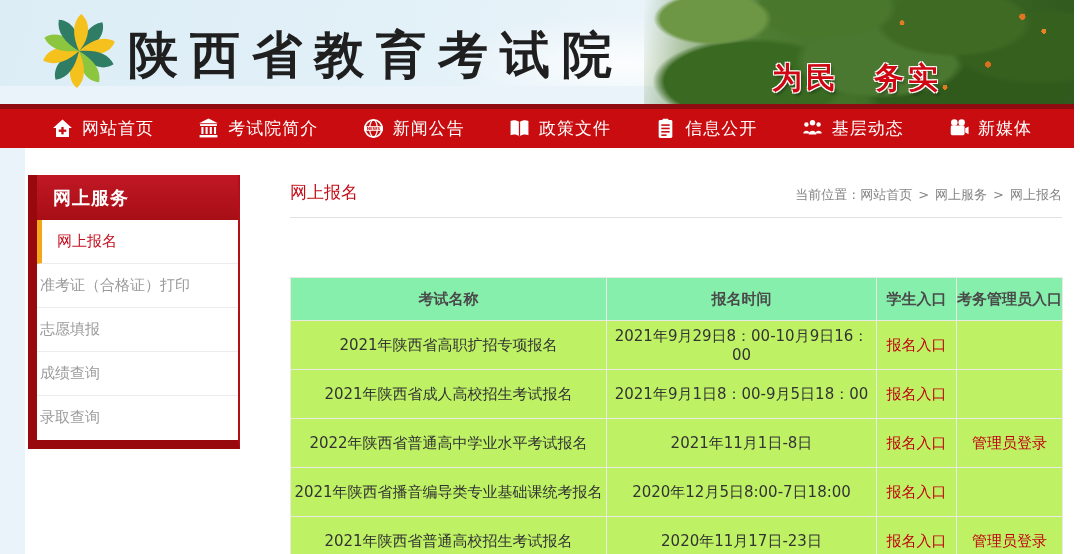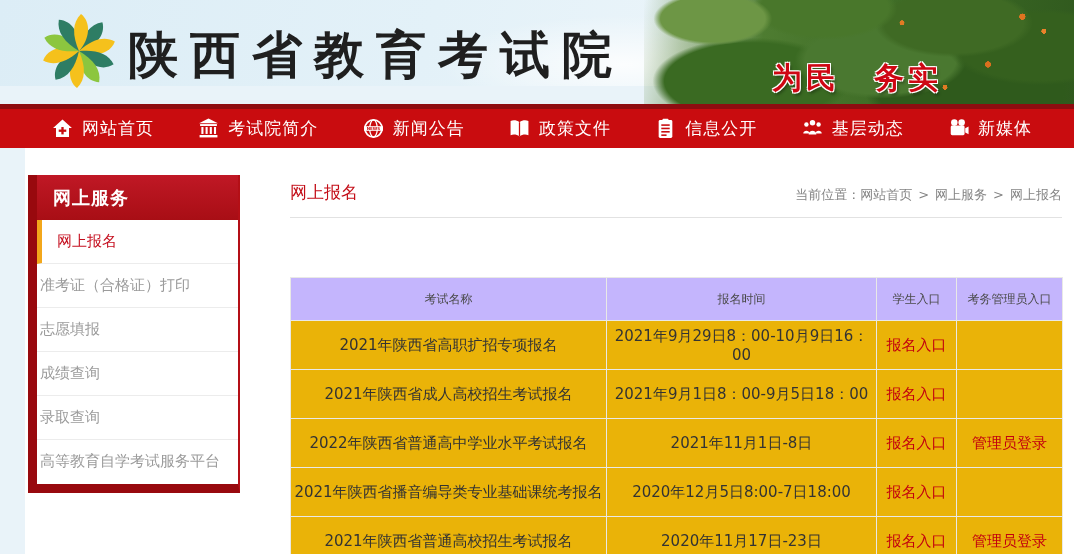--- a/index.html
+++ b/index.html
@@ -84,26 +84,26 @@
   
   .main { position:absolute; left:290px; top:148px; width:772px; }
   .page-head { margin-top:33px; display:flex; justify-content:space-between; align-items:flex-end; }
   .page-title { color:#c30d17; font-size:17px; }
   .breadcrumb { color:#848484; font-size:13px; }
   .breadcrumb .crumb { color:#848484; cursor:pointer; }
   .breadcrumb .sep { margin:0 6px; }
   .head-divider { margin-top:13px; border-bottom:1px solid #e2e2e2; }
   table.exam-table { margin-top:59px; width:772px; border-collapse:collapse; table-layout:fixed; }
   .exam-table th {
-    height:43px; background:#c4b5fd; border:1px solid #e9e9e6;
-    font-weight:normal; color:#4a4a4a; font-size:12px;
+    height:43px; background:#86efac; border:1px solid #e9e9e6;
+    font-weight:bold; color:#4a4a4a; font-size:15px;
   }
   .exam-table td {
     height:49px; border:1px solid #e9e9e6; text-align:center;
-    color:#333; font-size:15px; background:#eab308;
+    color:#333; font-size:15px; background:#bef264;
   }
   .exam-table a { color:#c2000f; cursor:pointer; font-size:15px; }
 </style>
 </head>
 <body>
 
 <div class="header">
   <svg class="logo" id="logo-svg" viewBox="0 0 100 100">
       <path d="M50 50 C54 32 62 20 76 18 C80 32 68 46 50 50 Z" fill="#2e7d64" transform="rotate(0 50 50)"></path>
       <path d="M50 50 C54 32 62 20 76 18 C80 32 68 46 50 50 Z" fill="#f5c11c" transform="rotate(36 50 50)"></path>
@@ -210,21 +210,20 @@
 <div class="right-gutter"></div>
 
 <div class="sidebar">
   <div class="sidebar-header">网上服务</div>
   <ul id="sidebar-list">
       <li class="side-item active">网上报名</li>
       <li class="side-item">准考证（合格证）打印</li>
       <li class="side-item">志愿填报</li>
       <li class="side-item">成绩查询</li>
       <li class="side-item">录取查询</li>
-      <li class="side-item">高等教育自学考试服务平台</li>
     </ul>
 </div>
 
 <div class="main">
   <div class="page-head">
     <div class="page-title">网上报名</div>
     <div class="breadcrumb" id="breadcrumb"><span>当前位置：</span><span class="crumb">网站首页</span><span class="sep">&gt;</span><span class="crumb">网上服务</span><span class="sep">&gt;</span><span class="crumb">网上报名</span></div>
   </div>
   <div class="head-divider"></div>
   <table class="exam-table">

